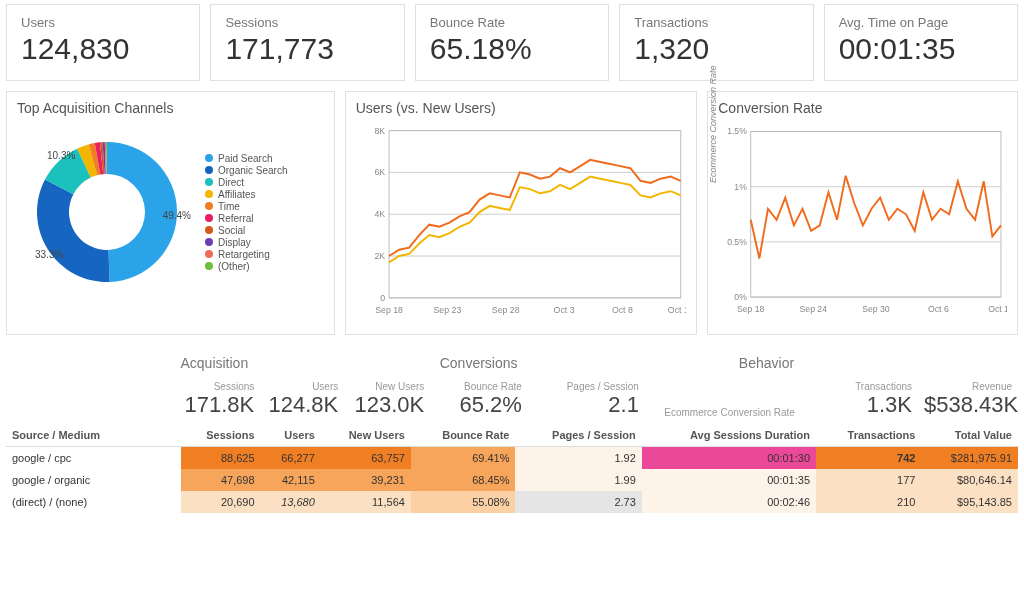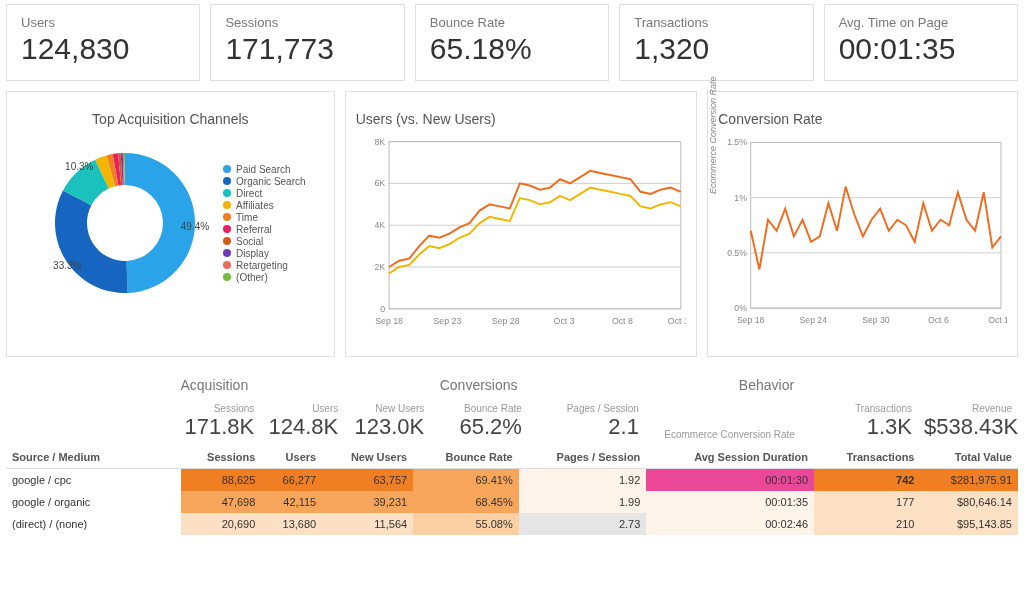--- a/index.html
+++ b/index.html
@@ -2,21 +2,21 @@
 <html><head>
 <meta charset="utf-8">
 <style>
   * { box-sizing: border-box; margin: 0; padding: 0; }
   body { font-family: Arial, Helvetica, sans-serif; background: #fff; width: 1024px; color: #333; }
   .kpi-row { display: flex; gap: 10px; padding: 4px 6px; }
   .kpi { border: 1px solid #e0e0e0; padding: 10px 14px 14px; flex: 1; }
   .kpi-label { font-size: 13px; color: #777; margin-bottom: 2px; }
   .kpi-value { font-size: 30px; color: #333; font-weight: 400; }
   .charts-row { display: flex; gap: 10px; padding: 6px; }
-  .panel { border: 1px solid #e0e0e0; padding: 19px 10px; align-items: center; }
+  .panel { border: 1px solid #e0e0e0; padding: 8px 10px; }
   .panel-title { font-size: 14px; color: #555; margin-bottom: 6px; }
   .donut-panel { width: 330px; display:flex; flex-direction:column; }
   .donut-body { display:flex; gap:8px; align-items:center; }
   .donut-wrap { position: relative; width: 180px; height: 180px; }
   .donut-label { position:absolute; font-size:10px; color:#444; background:transparent; }
   .legend { font-size: 10px; color:#555; }
   .legend-item { display:flex; align-items:center; gap:5px; margin:1px 0; }
   .swatch { width:8px; height:8px; border-radius:50%; display:inline-block; }
   .line-panel { width: 354px; position:relative; }
   .line-svg { width:100%; height:200px; }
@@ -234,21 +234,21 @@
 
   <table class="data-table">
     <thead>
       <tr>
         <th class="first c-sm">Source / Medium</th>
         <th>Sessions</th>
         <th>Users</th>
         <th>New Users</th>
         <th>Bounce Rate</th>
         <th>Pages / Session</th>
-        <th>Avg Session Duration</th>
+        <th>Avg Sessions Duration</th>
         <th>Transactions</th>
         <th>Total Value</th>
       </tr>
     </thead>
     <tbody id="data-tbody">
         <tr>
           <td class="first c-sm">google / cpc</td>
           <td style="background: rgb(240, 126, 35);">88,625</td>
           <td style="background: rgb(240, 126, 35);">66,277</td>
           <td style="background: rgb(240, 126, 35);">63,757</td>
@@ -265,21 +265,21 @@
           <td style="background: rgb(246, 165, 91);">39,231</td>
           <td style="background: rgb(246, 165, 91);">68.45%</td>
           <td style="background: rgb(254, 243, 232);">1.99</td>
           <td style="background: rgb(254, 243, 232);">00:01:35</td>
           <td style="background: rgb(252, 224, 196);">177</td>
           <td style="background: rgb(252, 224, 196);">$80,646.14</td>
         </tr>
         <tr>
           <td class="first c-sm">(direct) / (none)</td>
           <td style="background: rgb(252, 224, 196);">20,690</td>
-          <td style="background: rgb(252, 224, 196);">13,680</td>
+          <td style="background: rgb(252, 224, 196); font-style: italic;">13,680</td>
           <td style="background: rgb(252, 224, 196);">11,564</td>
           <td style="background: rgb(251, 208, 165);">55.08%</td>
           <td style="background: #e5e5e5; margin-left: 45px;">2.73</td>
           <td style="background: rgb(254, 243, 232);">00:02:46</td>
           <td style="background: rgb(252, 224, 196);">210</td>
           <td style="background: rgb(252, 224, 196);">$95,143.85</td>
         </tr>
       </tbody>
   </table>
 

